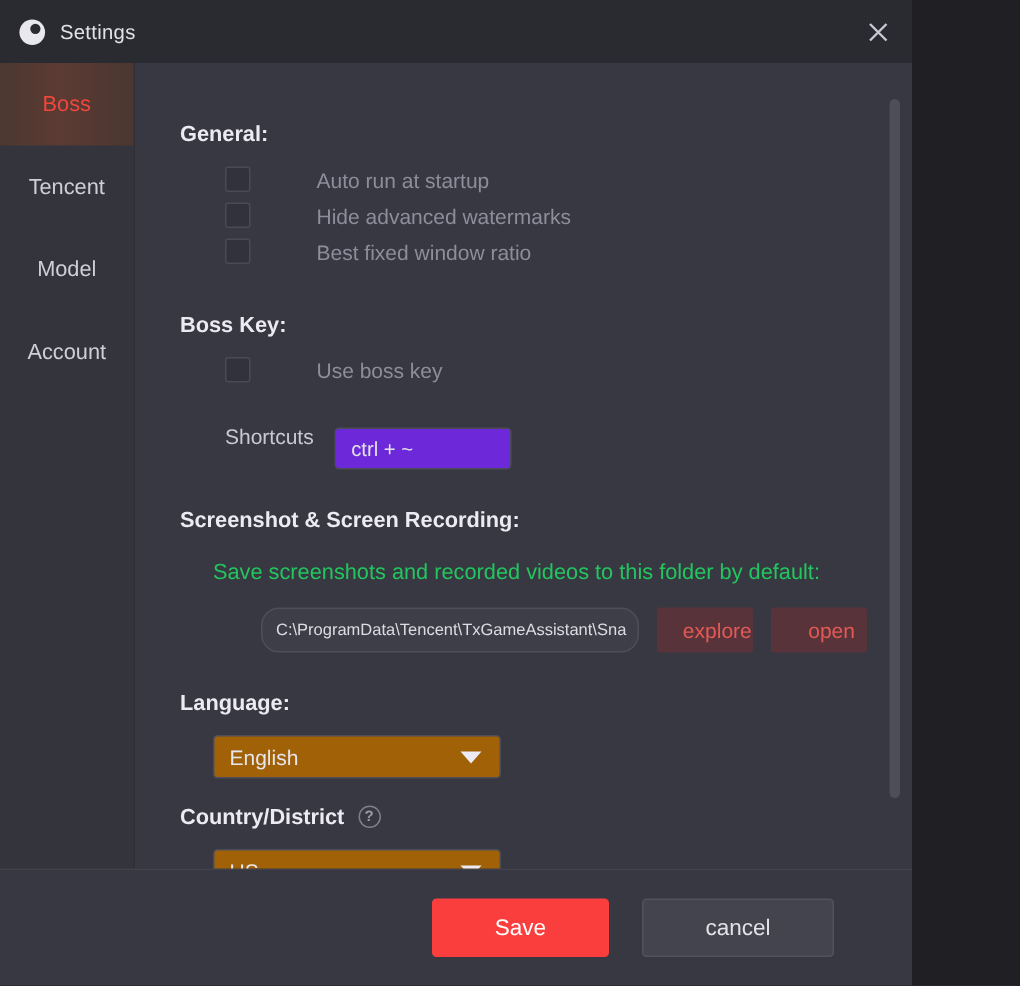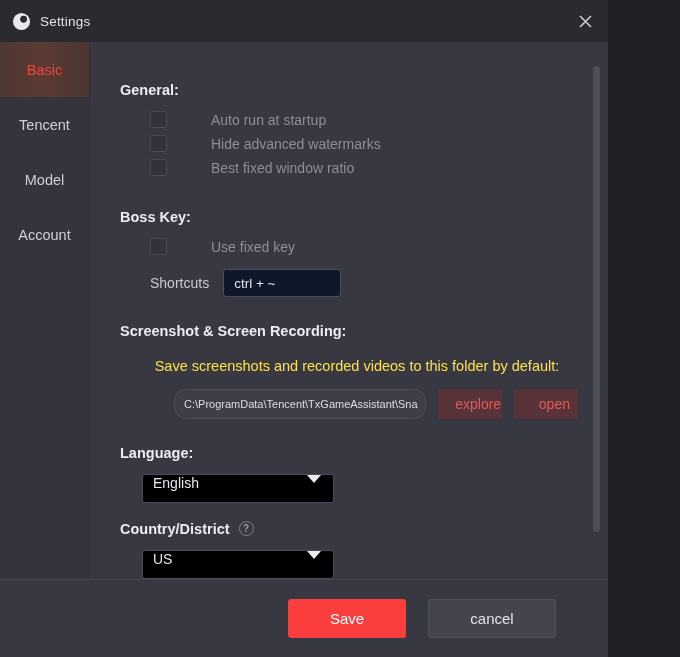--- a/index.html
+++ b/index.html
@@ -93,35 +93,35 @@
   }
   .check-label { font-size: 14px; color: #8d8d9b; }
 
   .shortcut-row {
     display: flex; align-items: center;
     margin: 14px 0 0 30px;
   }
   .shortcut-label { font-size: 14px; color: #c9c9d4; margin-right: 14px; }
   .shortcut-input {
     width: 118px; height: 28px;
-    background: #0f172a;
+    background: #6d28d9;
     border: 1px solid #4c4c58;
     border-radius: 3px;
     color: #e3e3ea; font-size: 13.5px;
     display: flex; align-items: center;
     padding-left: 10px;
     font-family: "Liberation Sans", sans-serif;
+    margin-top: 16px;
   }
 
   .desc-text {
-    font-size: 14.5px; color: #fde047;
+    font-size: 14.5px; color: #22c55e;
     line-height: 28px;
     margin: 10px 0 9px 22px;
     max-width: 430px;
-    text-align: center;
   }
 
   .path-row { display: flex; align-items: center; margin-left: 22px; }
   .path-input {
     width: 322px; height: 30px;
     background: #3e3e49;
     border: 1px solid #4f4f5b;
     border-radius: 12px;
     color: #dcdce4; font-size: 11px;
     display: flex; align-items: center;
@@ -139,24 +139,24 @@
     font-family: "Liberation Sans", sans-serif;
     padding-left: 17px;
   }
 
   .gap-lg { height: 26px; }
   .gap-md { height: 18px; }
 
   .select-box {
     margin-left: 22px;
     width: 192px; height: 29px;
-    background: #000000;
+    background: #a16207;
     border: 1px solid #4d4d59;
     border-radius: 3px;
-    display: flex; 
+    display: flex; align-items: center;
     padding: 0 10px;
     cursor: pointer;
   }
   .select-val { font-size: 14px; color: #e6e6ed; flex: 1 1 auto; }
   .caret {
     width: 0; height: 0;
     border-left: 7px solid transparent;
     border-right: 7px solid transparent;
     border-top: 8px solid #eceaf2;
     margin-right: 2px;
@@ -219,21 +219,21 @@
       <svg width="13" height="13" viewBox="0 0 13 13">
         <path d="M1 1 L12 12 M12 1 L1 12" stroke="#c9c9d2" stroke-width="1.6" fill="none"></path>
       </svg>
     </div>
   </div>
 
   <div class="body-row">
 
     <div class="sidebar">
       <div class="side-item active">
-        <span>Basic</span>
+        <span>Boss</span>
       </div>
       <div class="side-item">
         <span>Tencent</span>
       </div>
       <div class="side-item">
         <span>Model</span>
       </div>
       <div class="side-item">
         <span>Account</span>
       </div>
@@ -255,21 +255,21 @@
         <div class="check-row">
           <span class="cbox"></span>
           <span class="check-label">Best fixed window ratio</span>
         </div>
 
         <div class="gap-lg"></div>
 
         <div class="section-title">Boss Key:</div>
         <div class="check-row">
           <span class="cbox"></span>
-          <span class="check-label">Use fixed key</span>
+          <span class="check-label">Use boss key</span>
         </div>
         <div class="shortcut-row">
           <span class="shortcut-label">Shortcuts</span>
           <div class="shortcut-input">ctrl + ~</div>
         </div>
 
         <div class="gap-lg"></div>
 
         <div class="section-title">Screenshot &amp; Screen Recording:</div>
         <div class="desc-text">Save screenshots and recorded videos to this folder by default:</div>

